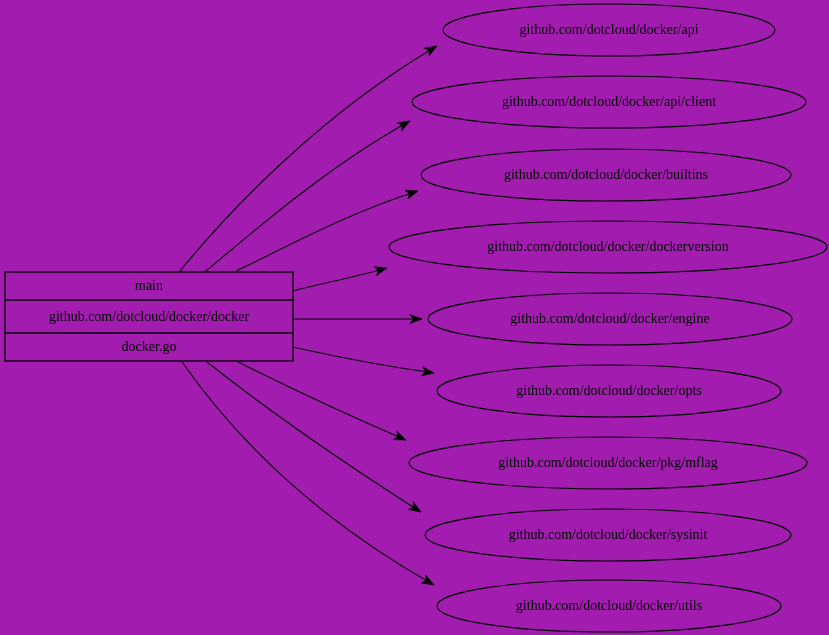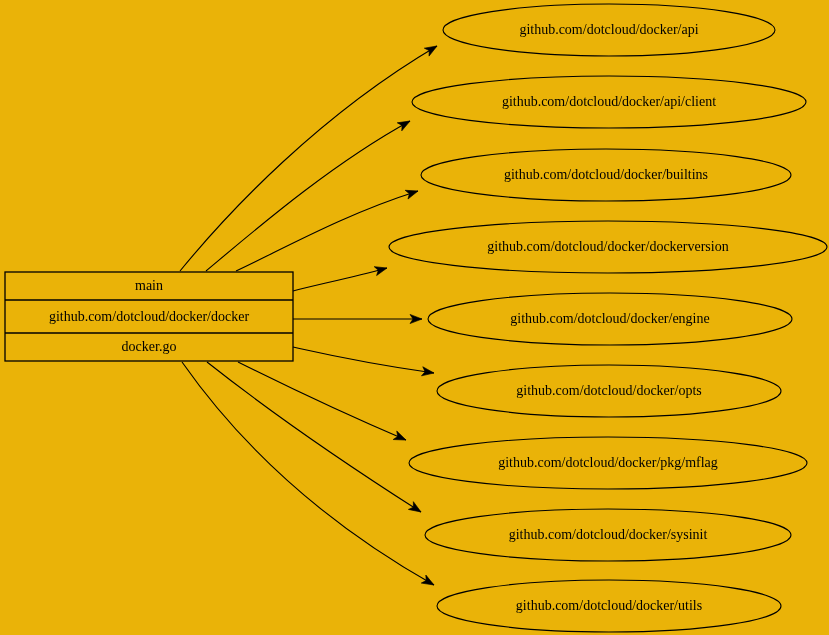--- a/index.html
+++ b/index.html
@@ -10,21 +10,21 @@
   body {
     width: 829px;
     height: 635px;
     font-family: "Liberation Serif", "DejaVu Serif", serif;
     overflow: hidden;
   }
   #graph-canvas {
     position: relative;
     width: 829px;
     height: 635px;
-    background: #eab308;
+    background: #a21caf;
   }
   #graph-svg {
     position: absolute;
     left: 0;
     top: 0;
     width: 829px;
     height: 635px;
   }
   .node-label {
     font-family: "Liberation Serif", "DejaVu Serif", serif;

